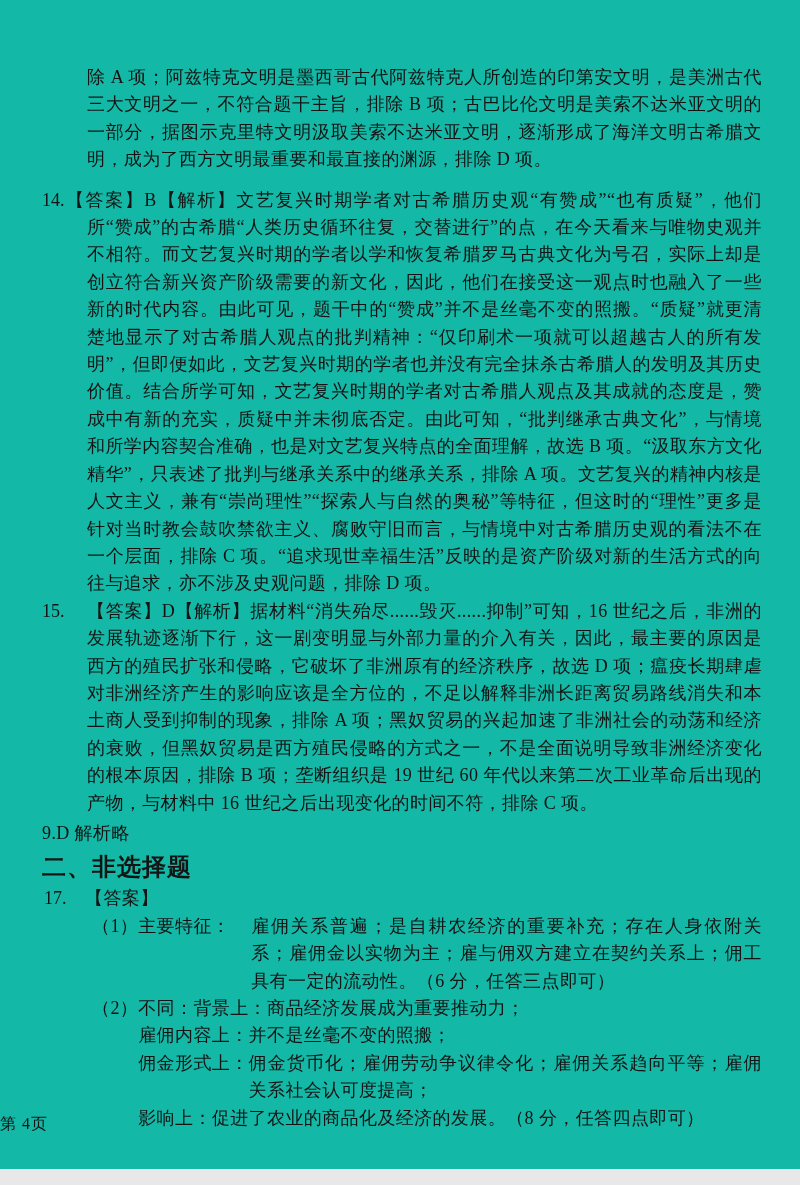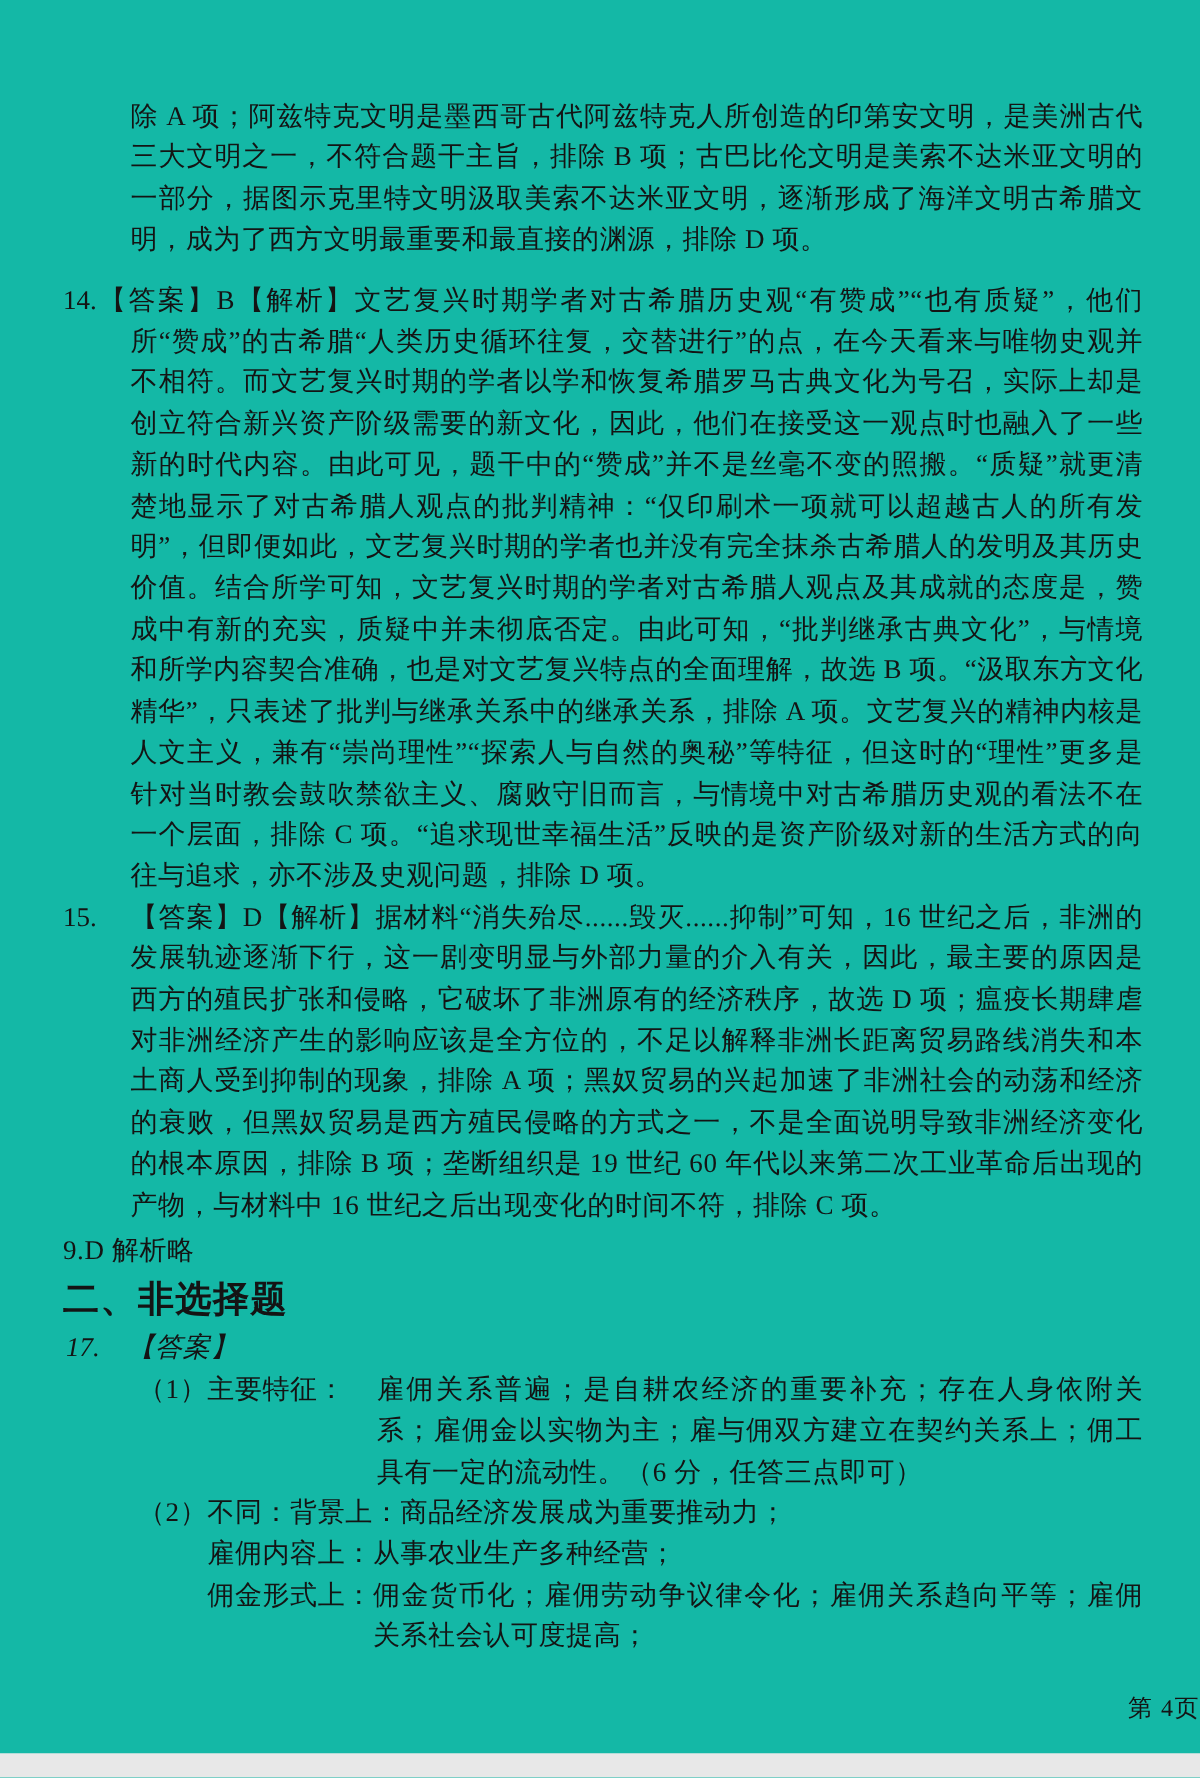--- a/index.html
+++ b/index.html
@@ -45,41 +45,40 @@
     font-weight: 700;
     font-size: 24px;
     line-height: 30px;
     margin: 5px 0 3px 0;
     letter-spacing: 1px;
   }
   .item17-head {
     position: relative;
     padding-left: 43px;
     margin: 2px 0 0 0;
-    font-style: italic;
   }
   .item17-head .num { position: absolute; left: 2px; top: 0; letter-spacing: 0; }
   .part {
     display: flex;
     align-items: flex-start;
     margin-left: 50px;
   }
   .part .plabel { flex: 0 0 auto; white-space: nowrap; }
   .part .pkey   { flex: 0 0 auto; white-space: nowrap; }
   .part .ptext  { flex: 1 1 auto; text-align: justify; margin-left: 21px; }
   .plines { flex: 1 1 auto; min-width: 0; }
   .pline { display: flex; align-items: flex-start; }
   .pline .pline-label { flex: 0 0 auto; white-space: nowrap; }
   .pline .pline-text  { flex: 1 1 auto; text-align: justify; }
   .footer {
     position: absolute;
-    bottom: 16px;
+    bottom: 32px;
     left: 0;
     right: 0;
-    text-align: right;
+    text-align: left;
     font-size: 16px;
     letter-spacing: 1px;
   }
 </style>
 </head>
 <body>
 
 <div class="page">
 
   <p class="cont-para">除 A 项；阿兹特克文明是墨西哥古代阿兹特克人所创造的印第安文明，是美洲古代三大文明之一，不符合题干主旨，排除 B 项；古巴比伦文明是美索不达米亚文明的一部分，据图示克里特文明汲取美索不达米亚文明，逐渐形成了海洋文明古希腊文明，成为了西方文明最重要和最直接的渊源，排除 D 项。</p>
@@ -108,24 +107,28 @@
 
   <div class="part">
     <span class="plabel">（2）</span>
     <div class="plines">
       <div class="pline">
         <span class="pline-label">不同：背景上：</span>
         <span class="pline-text">商品经济发展成为重要推动力；</span>
       </div>
       <div class="pline">
         <span class="pline-label">雇佣内容上：</span>
-        <span class="pline-text">从事农业生产多种经营；</span>
+        <span class="pline-text">并不是丝毫不变的照搬；</span>
       </div>
       <div class="pline">
         <span class="pline-label">佣金形式上：</span>
         <span class="pline-text">佣金货币化；雇佣劳动争议律令化；雇佣关系趋向平等；雇佣关系社会认可度提高；</span>
+      </div>
+      <div class="pline">
+        <span class="pline-label">影响上：</span>
+        <span class="pline-text">促进了农业的商品化及经济的发展。（8 分，任答四点即可）</span>
       </div>
     </div>
   </div>
 
   <div class="footer">第 4页</div>
 
 </div>
 
 </body></html>

